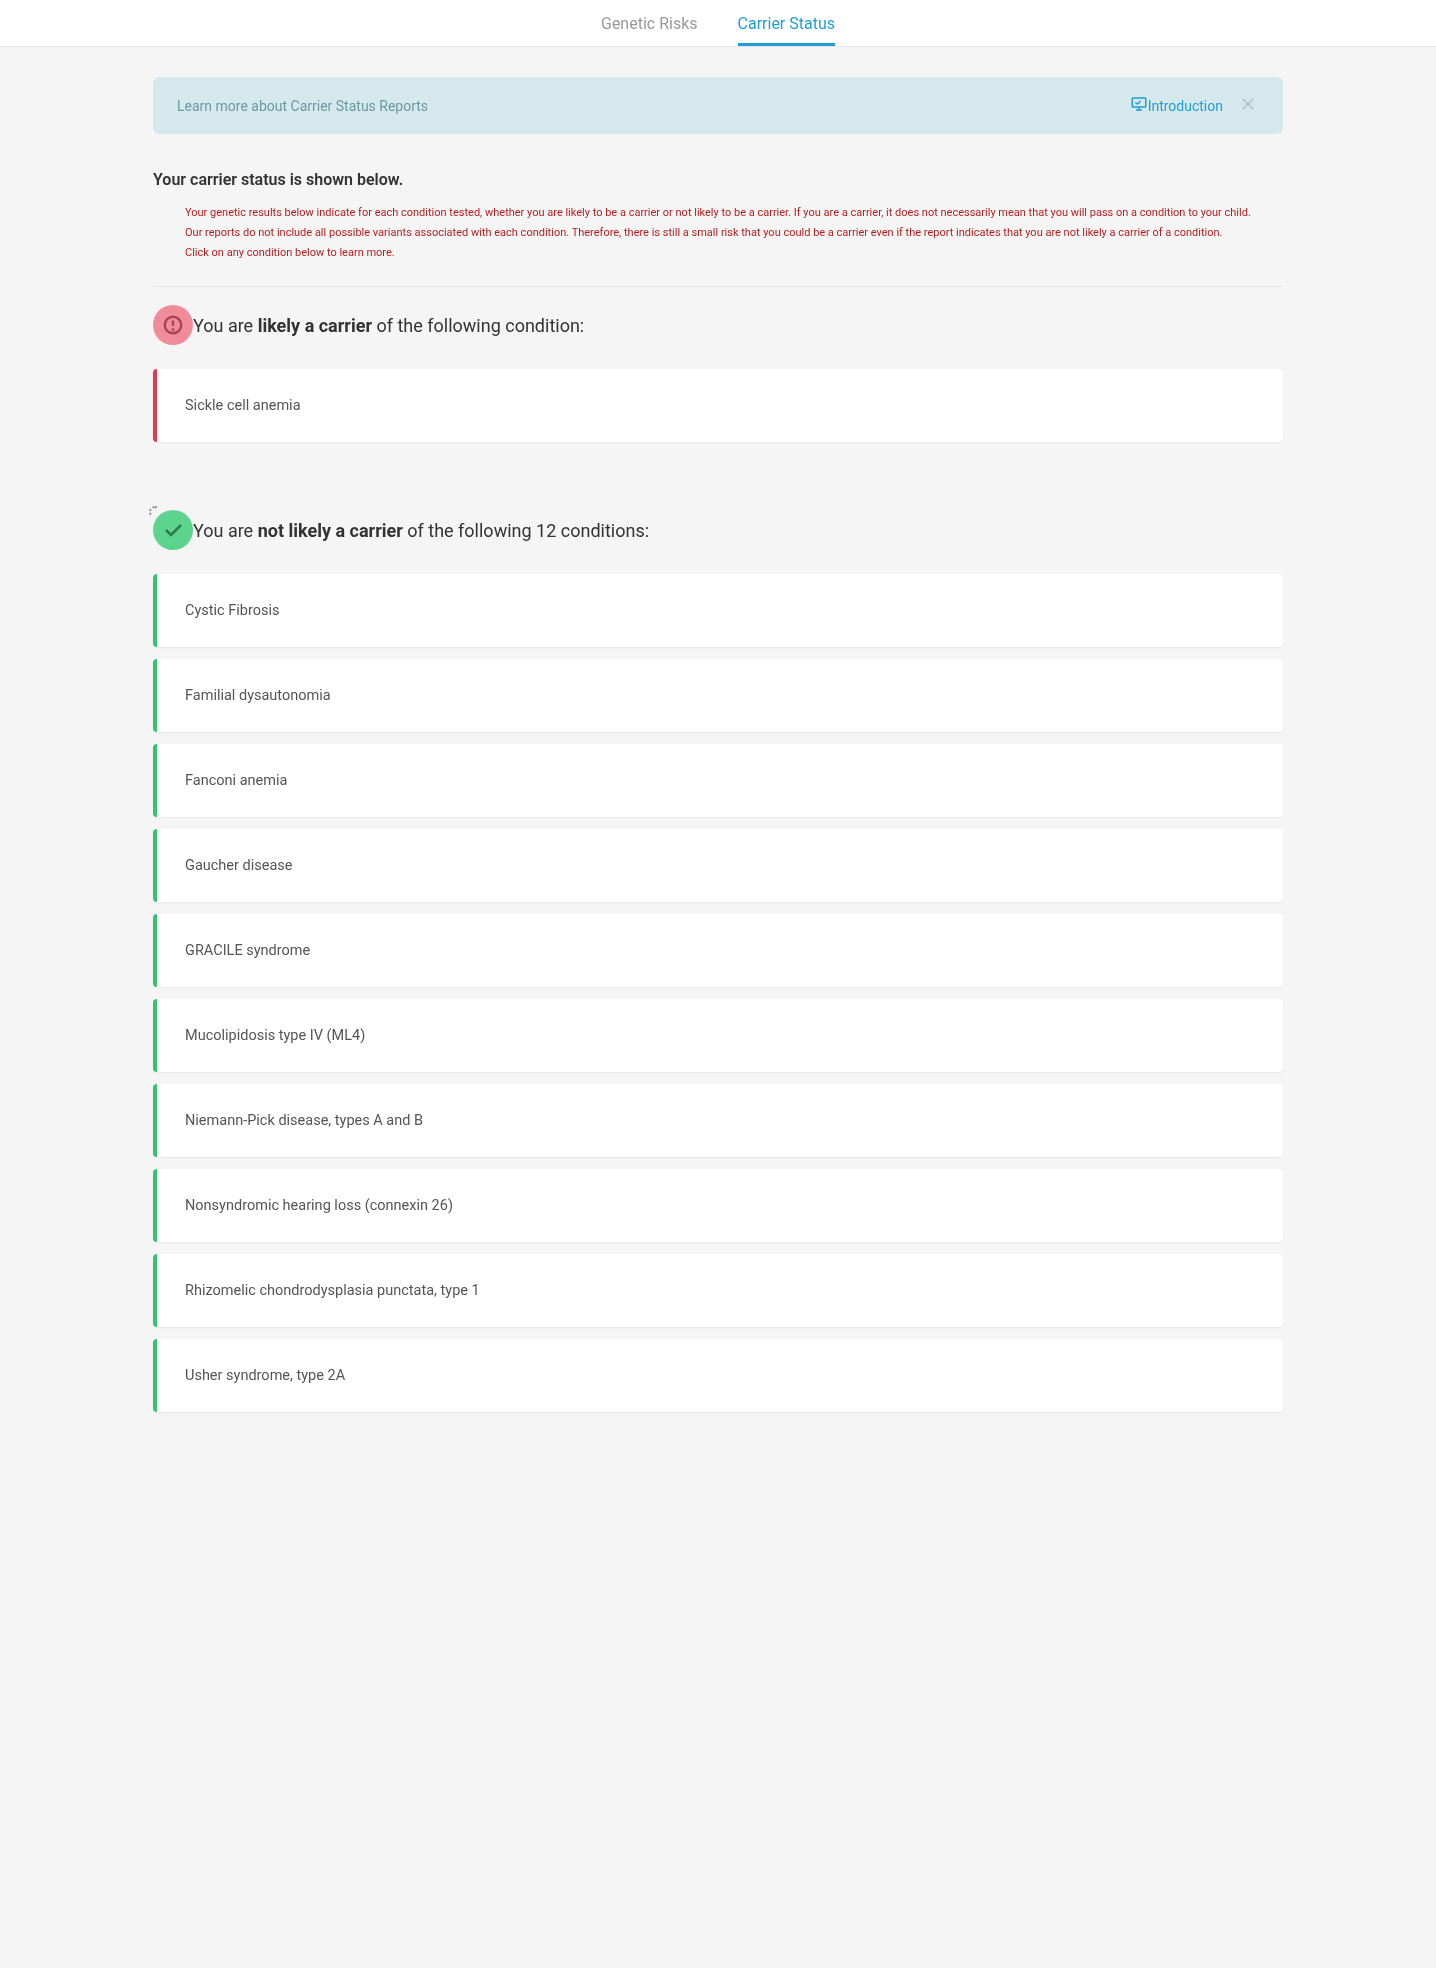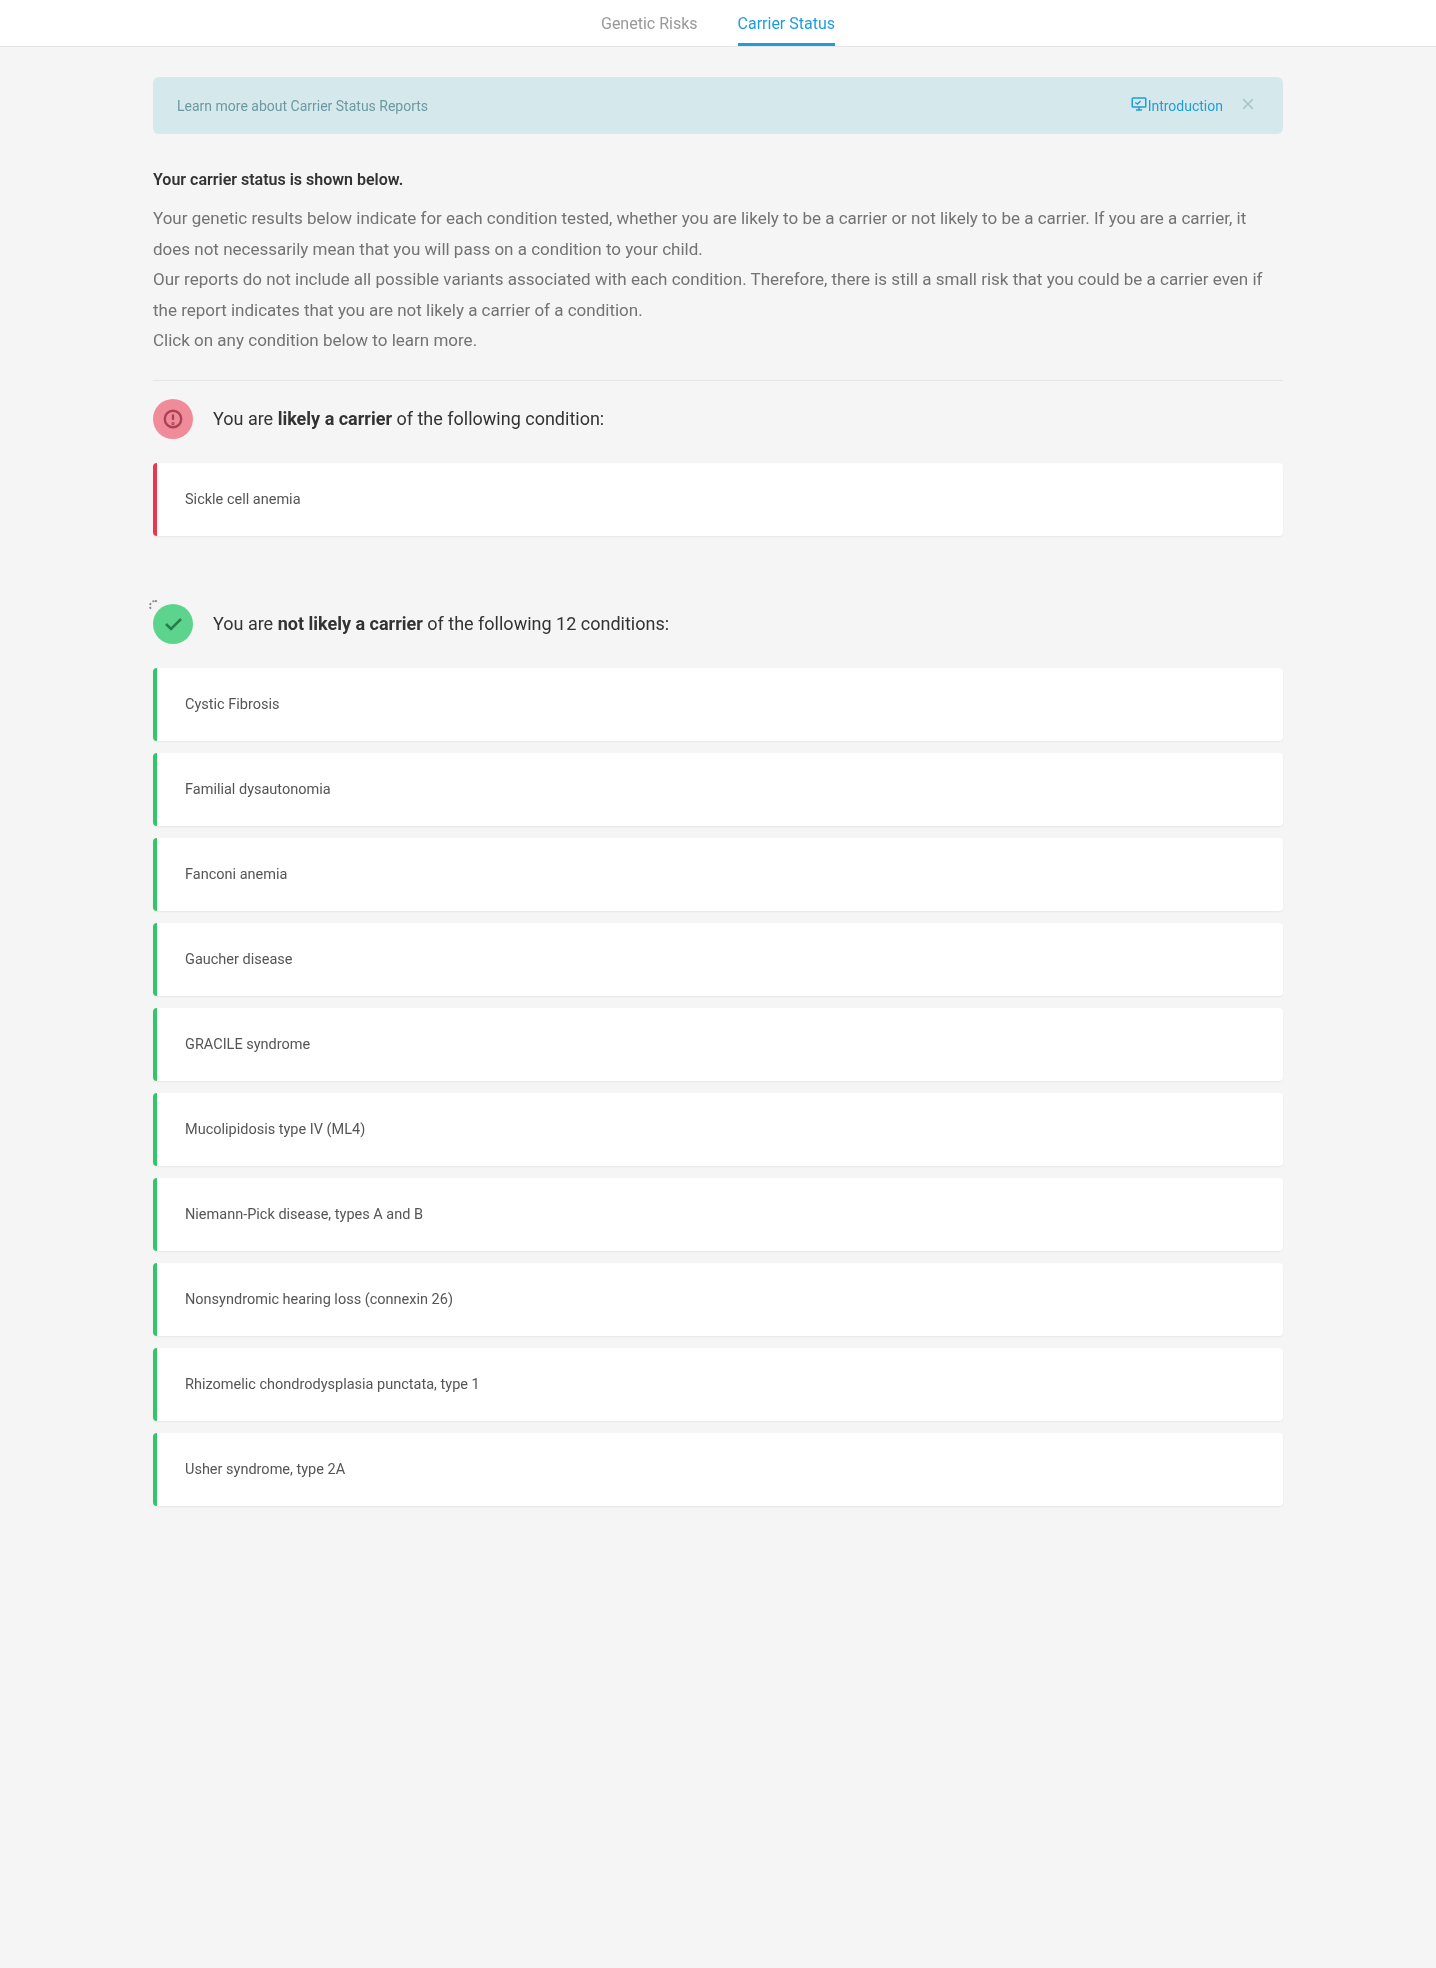--- a/index.html
+++ b/index.html
@@ -74,23 +74,24 @@
     .description-block {
       margin: 36px 0 24px;
     }
     .desc-title {
       font-size: 16px;
       font-weight: 600;
       color: #333;
       margin-bottom: 14px;
     }
     .desc-text {
-      font-size: 17px;
-      color: #737373;
+      font-size: 11px;
+      color: #b91c1c;
       line-height: 1.8;
+      margin-left: 32px;
     }
     .divider {
       border: none;
       border-top: 1px solid #e5e5e5;
       margin: 18px 0;
     }
     .list-header {
       display: flex;
       justify-content: space-between;
       align-items: center;
@@ -119,21 +120,20 @@
       position: absolute;
       right: 14px;
       top: 50%;
       transform: translateY(-50%);
       color: #bbb;
       pointer-events: none;
     }
     .section-heading {
       display: flex;
       align-items: center;
-      gap: 20px;
       margin-bottom: 24px;
       margin-top: 8px;
     }
     .status-badge {
       width: 40px;
       height: 40px;
       border-radius: 50%;
       display: flex;
       align-items: center;
       justify-content: center;

